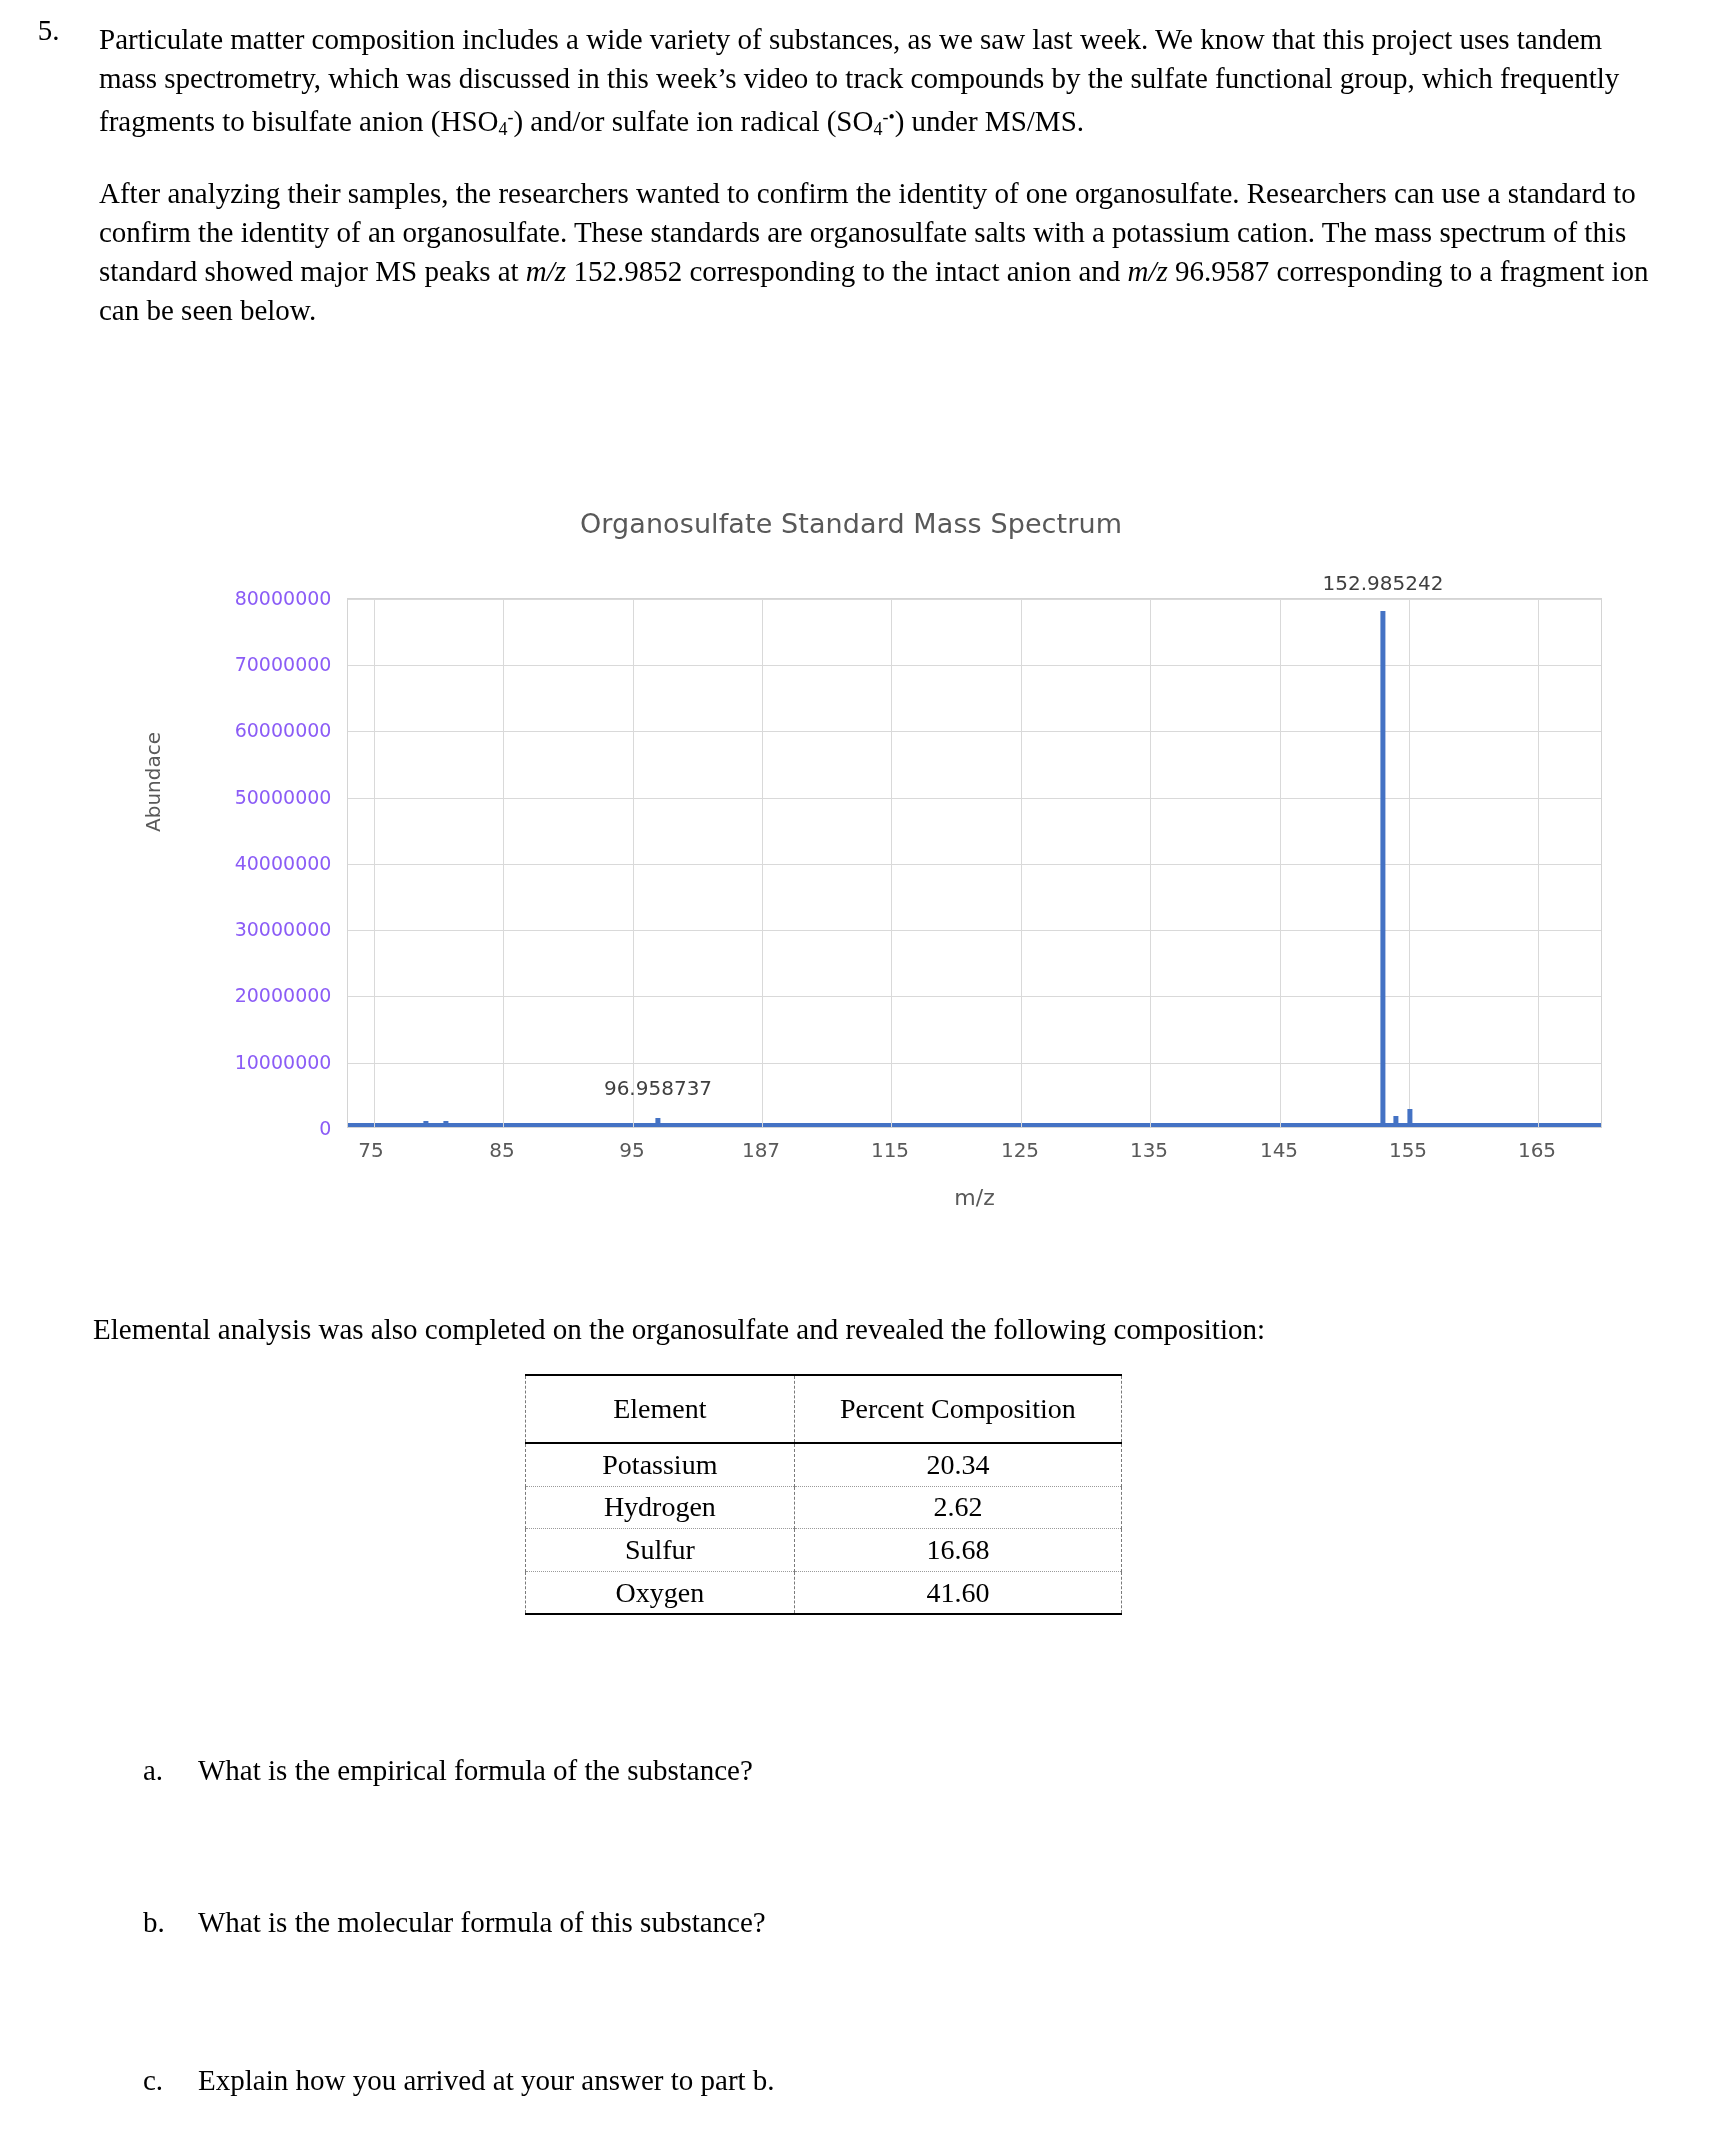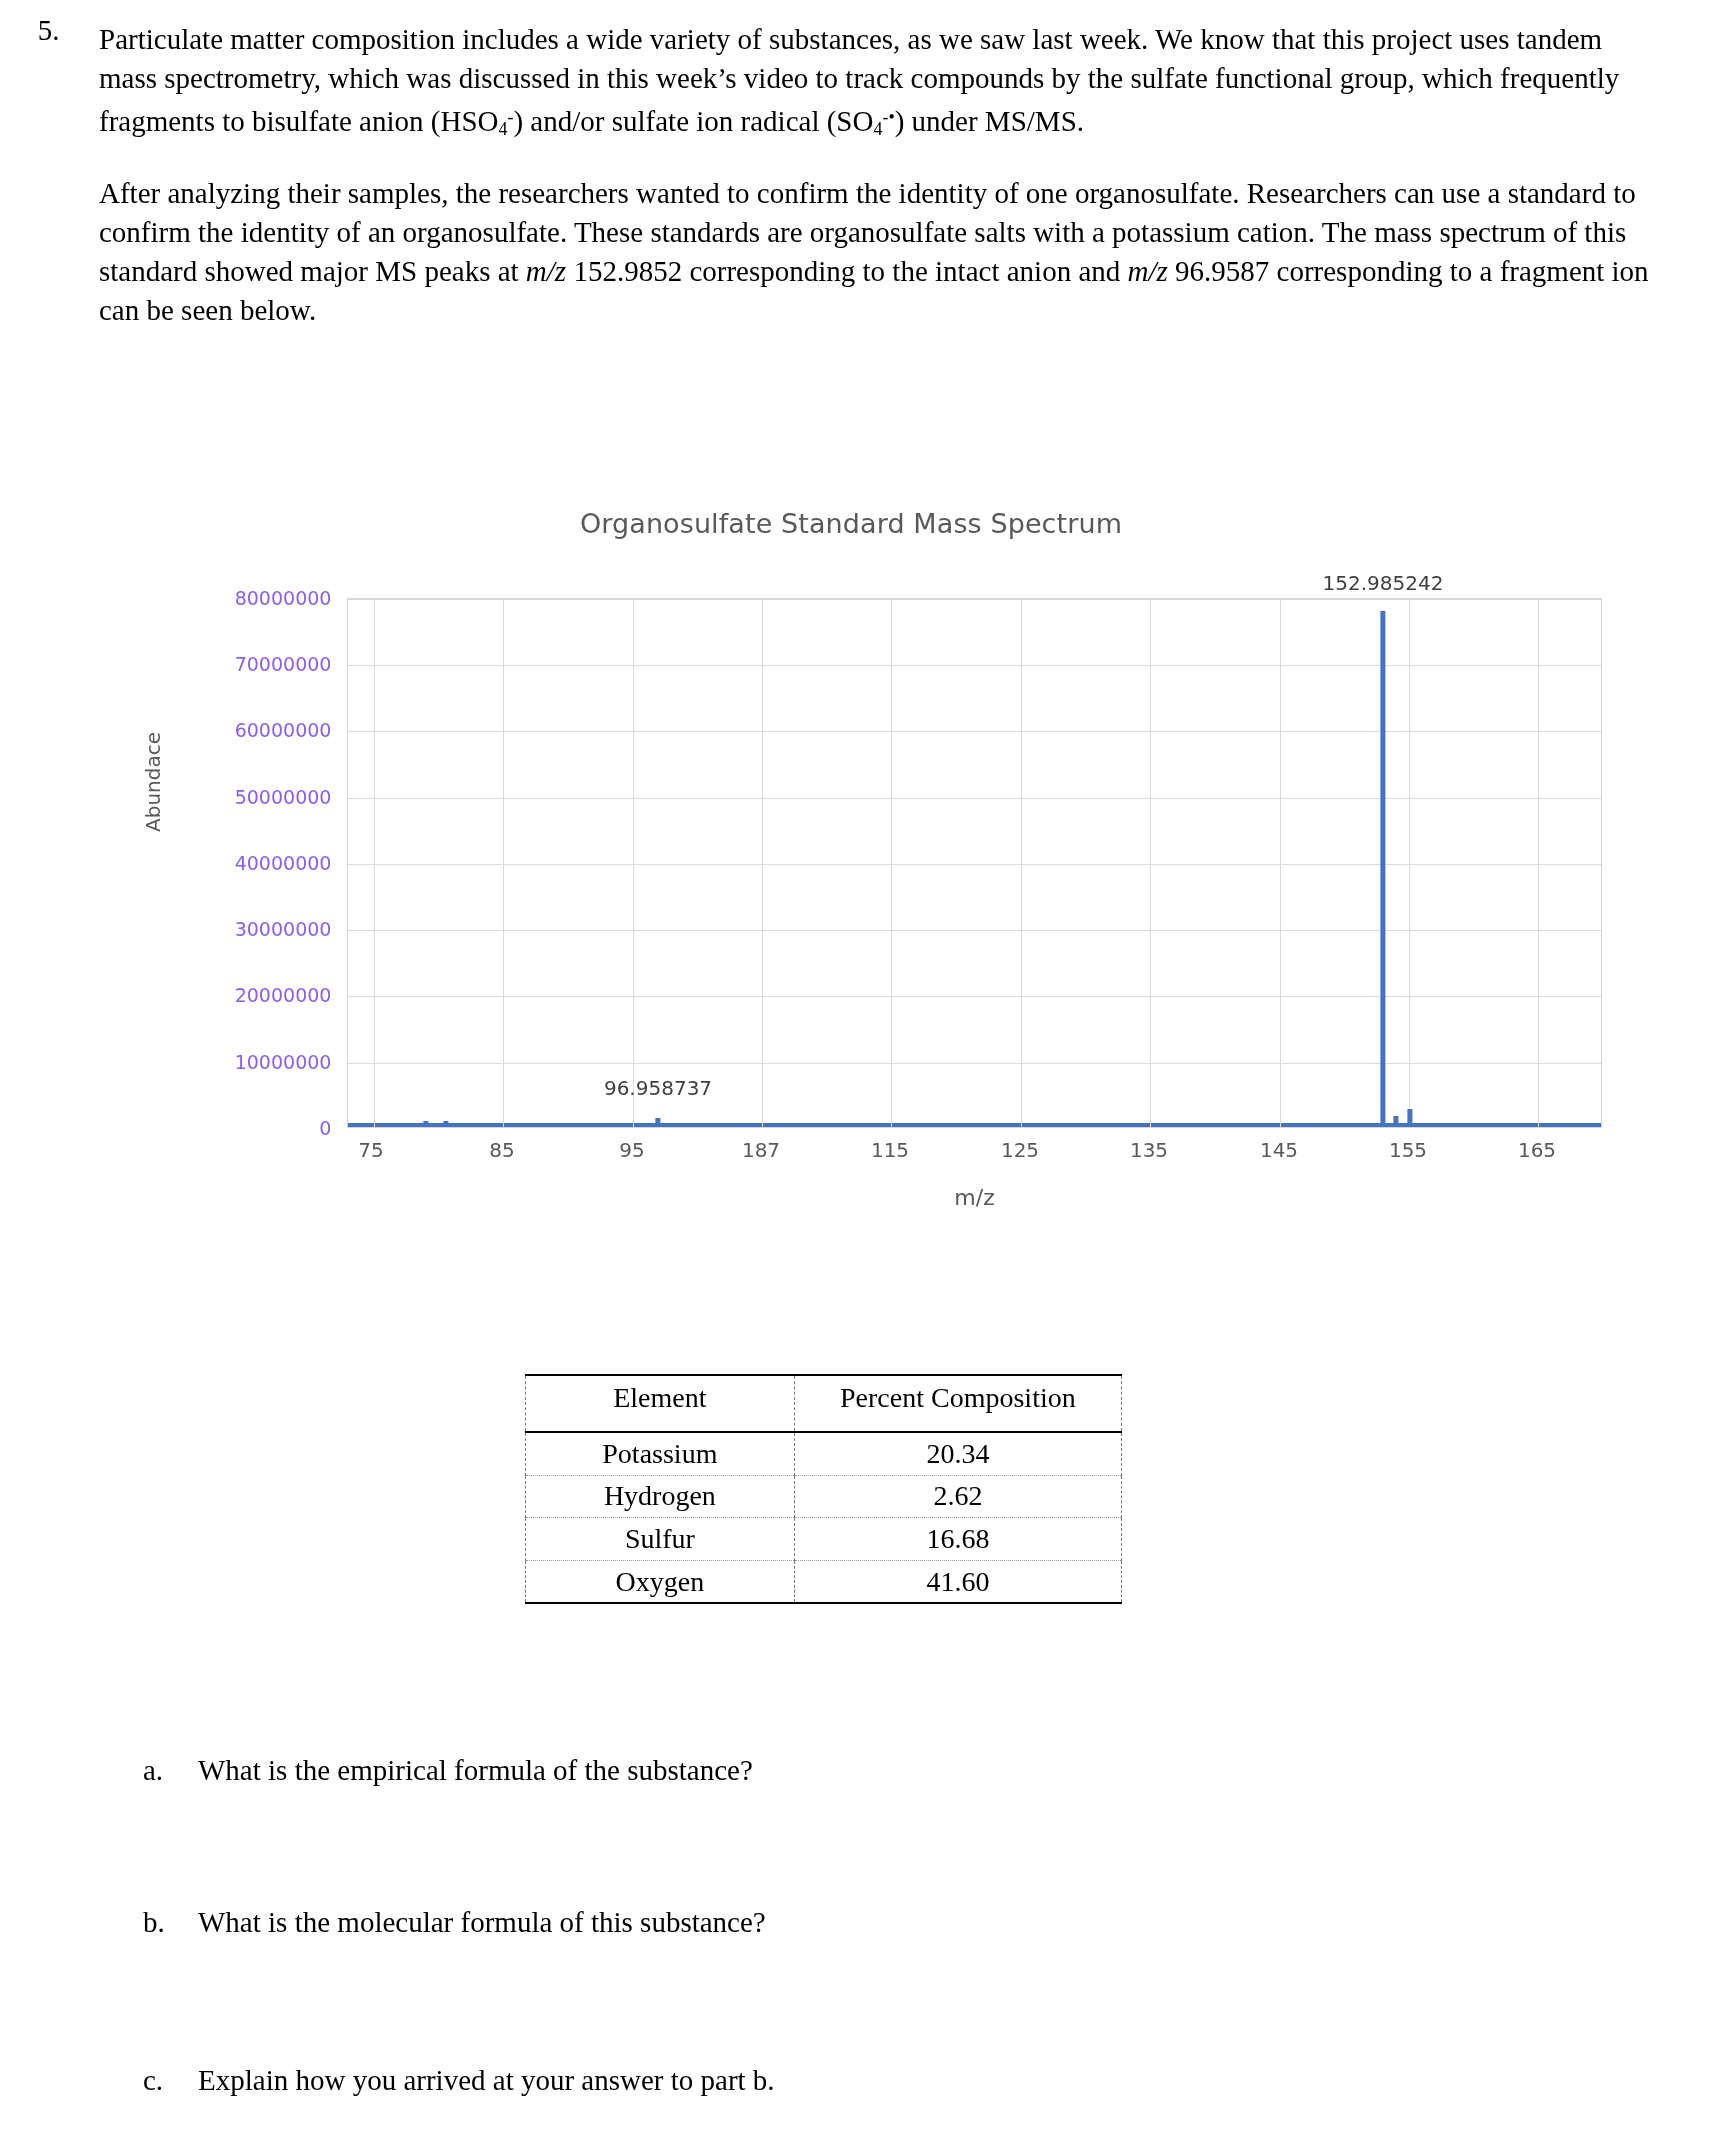--- a/index.html
+++ b/index.html
@@ -208,21 +208,21 @@
     text-align: center;
     padding: 4.8px 8.6px;
     border-left: 1.4px dashed #7a7a7a;
     border-right: 1.4px dashed #7a7a7a;
     border-top: 1.4px dotted #9a9a9a;
     border-bottom: 1.4px dotted #9a9a9a;
   }
   .comp-table thead th {
     border-top: 2.4px solid #000000;
     border-bottom: 2.4px solid #000000;
-    padding-top: 6px;
+    padding-top: 17px;
     padding-bottom: 17px;
   }
   .comp-table tbody tr:last-child td {
     border-bottom: 2.4px solid #000000;
   }
   .comp-table th:first-child,
   .comp-table td:first-child {
     border-left: 1.4px dashed #7a7a7a;
     width: 267px;
   }
@@ -319,20 +319,21 @@
           <div class="xtick" style="left: 673px;">125</div>
           <div class="xtick" style="left: 802px;">135</div>
           <div class="xtick" style="left: 932px;">145</div>
           <div class="xtick" style="left: 1061px;">155</div>
           <div class="xtick" style="left: 1190px;">165</div>
         </div>
       <div class="xlabel">m/z</div>
     </div>
   </div>
 
+  <div class="elem-line">Elemental analysis was also completed on the organosulfate and revealed the following composition:</div>
 
   <table class="comp-table">
     <thead>
       <tr>
         <th>Element</th>
         <th>Percent Composition</th>
       </tr>
     </thead>
     <tbody id="comp-tbody">
         <tr>

